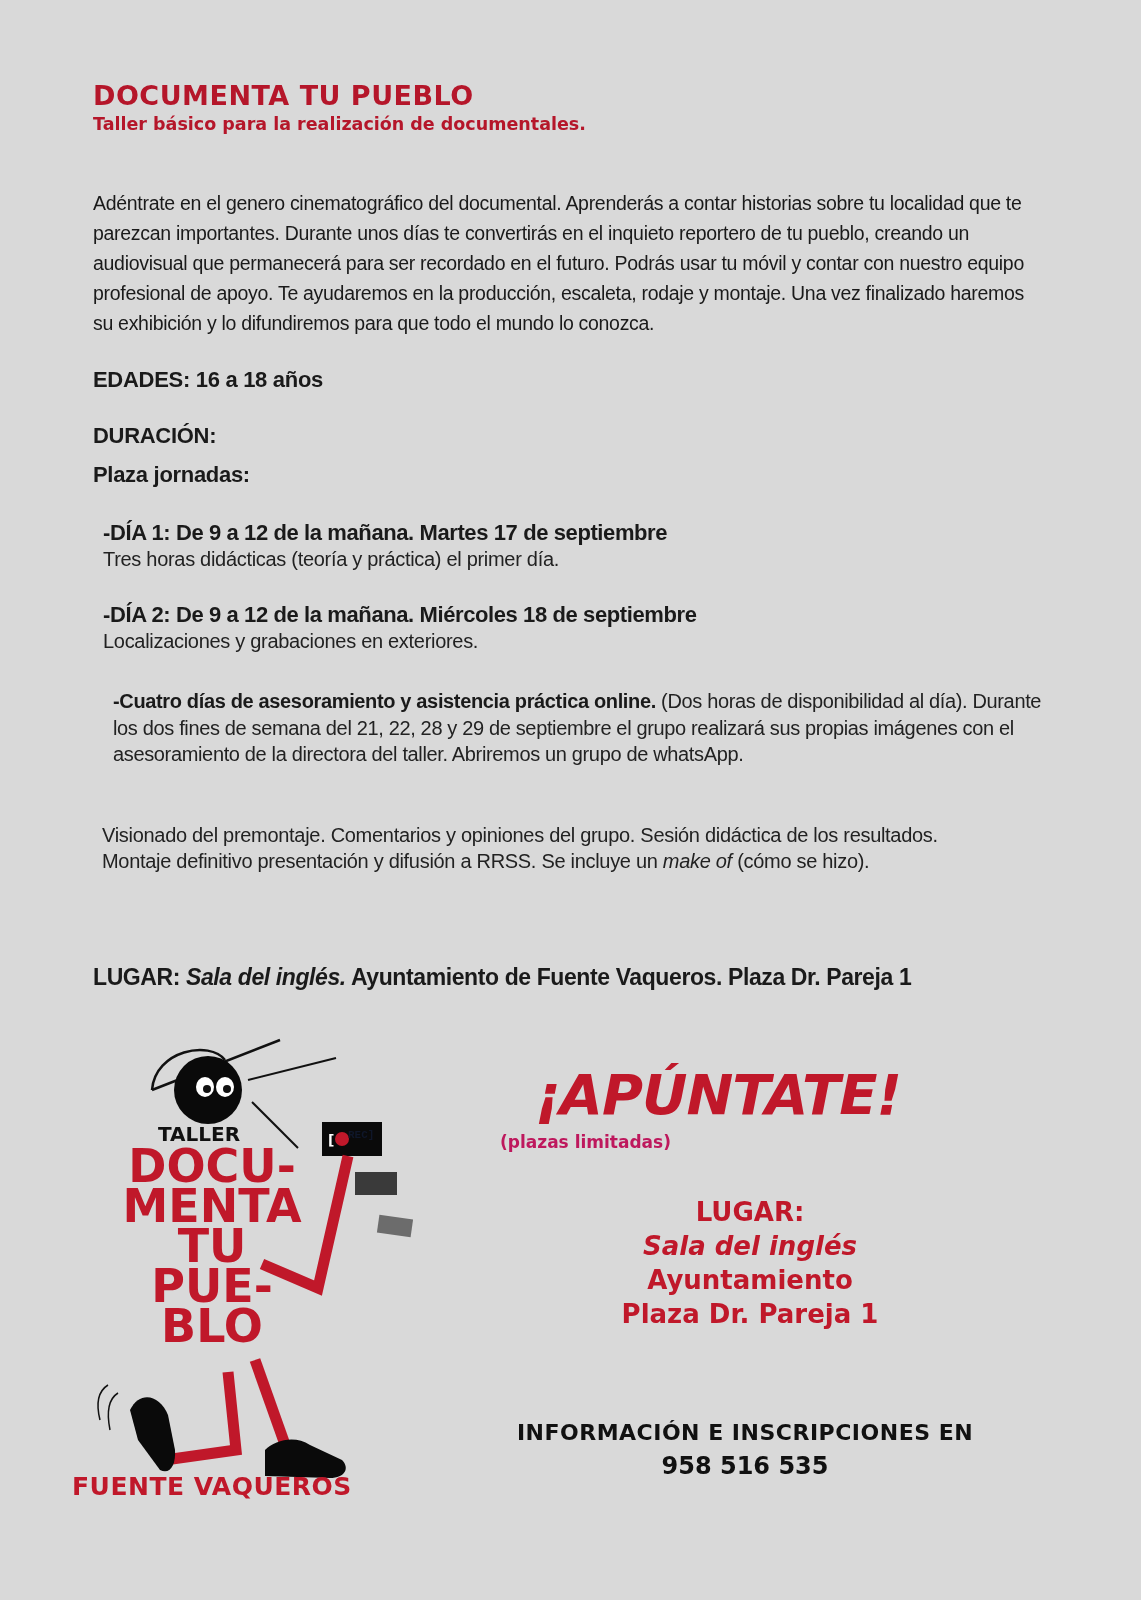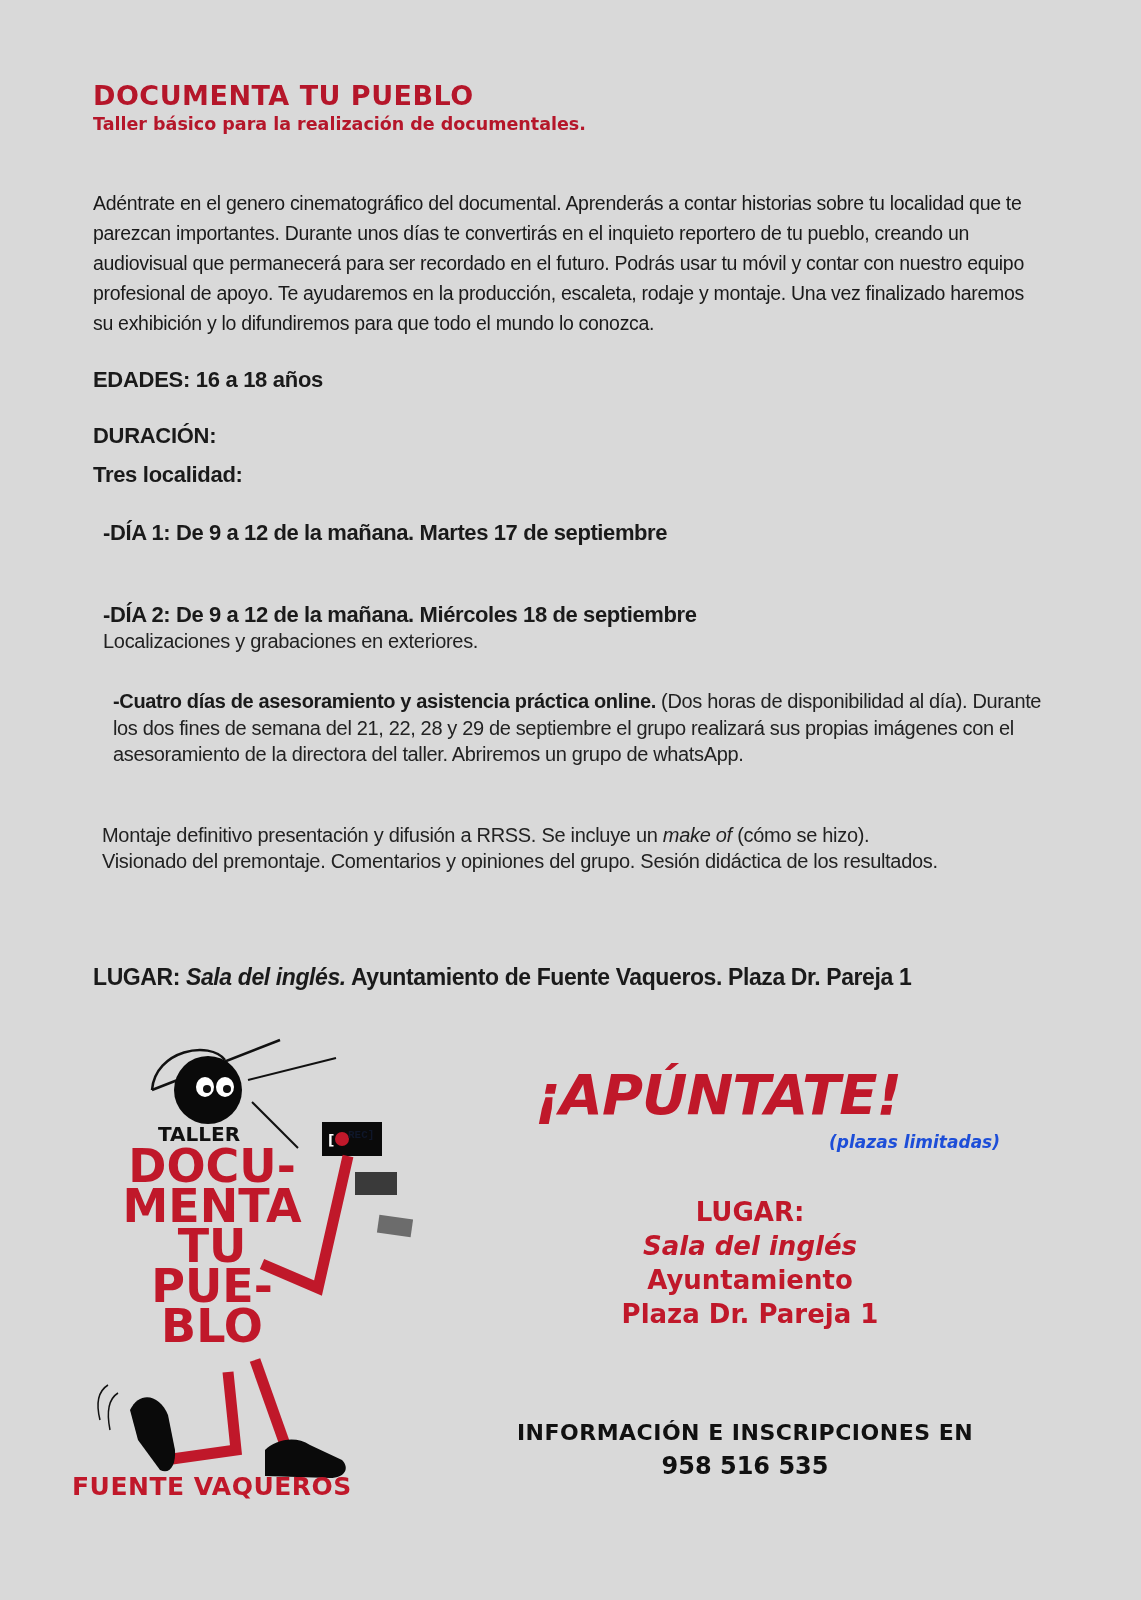--- a/index.html
+++ b/index.html
@@ -22,55 +22,56 @@
     .label { font-size:22px; font-weight:bold; color:#1a1a1a; letter-spacing:-0.3px; }
     .day-head { font-size:22px; font-weight:bold; letter-spacing:-0.4px; }
     .day-desc { font-size:20px; color:#222; letter-spacing:-0.3px; line-height:26px; }
     .online { left:113px; top:688px; width:930px; font-size:20px; line-height:26.5px; letter-spacing:-0.35px; color:#222; }
     .online b { color:#1a1a1a; }
     .lugar-line { left:93px; top:964px; font-size:23px; font-weight:bold; letter-spacing:-0.4px; }
     .apuntate {
       left:535px; top:1062px; font-family:"DejaVu Sans", sans-serif; font-weight:bold; font-style:italic;
       font-size:56px; color:#c0182a; letter-spacing:-1px;
     }
-    .plazas { left:500px; top:1132px; width:500px; text-align:right; font-family:"DejaVu Sans", sans-serif; font-size:17px; font-weight:bold; color:#1d4ed8;font-style:italic; }
+    .plazas { left:500px; top:1132px; width:500px; text-align:left; font-family:"DejaVu Sans", sans-serif; font-size:17px; font-weight:bold; color:#be185d; }
     .right-lugar {
       left:500px; top:1195px; width:500px; text-align:center; font-family:"DejaVu Sans", sans-serif;
       font-size:26px; line-height:34px; color:#c0182a; font-weight:bold;
     }
     .info { left:490px; top:1420px; width:510px; text-align:center; font-family:"DejaVu Sans", sans-serif; font-weight:bold; font-size:22px; letter-spacing:0.5px; color:#111; }
     .phone { left:490px; top:1452px; width:510px; text-align:center; font-family:"DejaVu Sans", sans-serif; font-weight:bold; font-size:24px; color:#111; }
     .logo-text { font-family:"DejaVu Sans", sans-serif; font-weight:bold; color:#c0182a; }
   </style>
 </head>
 <body>
 
 <div class="abs title">DOCUMENTA TU PUEBLO</div>
 <div class="abs subtitle">Taller básico para la realización de documentales.</div>
 
 <div class="abs body-text">Adéntrate en el genero cinematográfico del documental. Aprenderás a contar historias sobre tu localidad que te parezcan importantes. Durante unos días te convertirás en el inquieto reportero de tu pueblo, creando un audiovisual que permanecerá para ser recordado en el futuro. Podrás usar tu móvil y contar con nuestro equipo profesional de apoyo. Te ayudaremos en la producción, escaleta, rodaje y montaje. Una vez finalizado haremos su exhibición y lo difundiremos para que todo el mundo lo conozca.</div>
 
 <div class="abs label" style="left:93px; top:367px;">EDADES: 16 a 18 años</div>
 <div class="abs label" style="left:93px; top:423px;">DURACIÓN:</div>
-<div class="abs label" style="left:93px; top:462px;">Tres localidad:</div>
+<div class="abs label" style="left:93px; top:462px;">Plaza jornadas:</div>
 
 <div class="abs" style="left:103px; top:520px;">
   <div class="day-head">-DÍA 1: De 9 a 12 de la mañana. Martes 17 de septiembre</div>
+  <div class="day-desc">Tres horas didácticas (teoría y práctica) el primer día.</div>
 </div>
 
 <div class="abs" style="left:103px; top:602px;">
   <div class="day-head">-DÍA 2: De 9 a 12 de la mañana. Miércoles 18 de septiembre</div>
   <div class="day-desc">Localizaciones y grabaciones en exteriores.</div>
 </div>
 
 <div class="abs online"><b>-Cuatro días de asesoramiento y asistencia práctica online.</b><span> (Dos horas de disponibilidad al día). Durante los dos fines de semana del 21, 22, 28 y 29 de septiembre el grupo realizará sus propias imágenes con el asesoramiento de la directora del taller. Abriremos un grupo de whatsApp.</span></div>
 
 <div class="abs" style="left:102px; top:822px; width:940px;">
+  <div class="day-desc">Visionado del premontaje. Comentarios y opiniones del grupo. Sesión didáctica de los resultados.</div>
   <div class="day-desc"><span>Montaje definitivo presentación y difusión a RRSS. Se incluye un </span><i>make of</i><span> (cómo se hizo).</span></div>
-  <div class="day-desc">Visionado del premontaje. Comentarios y opiniones del grupo. Sesión didáctica de los resultados.</div>
 </div>
 
 <div class="abs lugar-line"><span>LUGAR: </span><i>Sala del inglés.</i><span> Ayuntamiento de Fuente Vaqueros. Plaza Dr. Pareja 1</span></div>
 
 <div class="abs" style="left:60px; top:1020px; width:400px; height:520px;">
   <svg width="400" height="520" viewBox="0 0 400 520">
 
     <path d="M92 70 C 95 30, 150 20, 165 40" stroke="#111" stroke-width="2.5" fill="none"></path>
     <line x1="92" y1="70" x2="220" y2="20" stroke="#111" stroke-width="2.5"></line>
 

